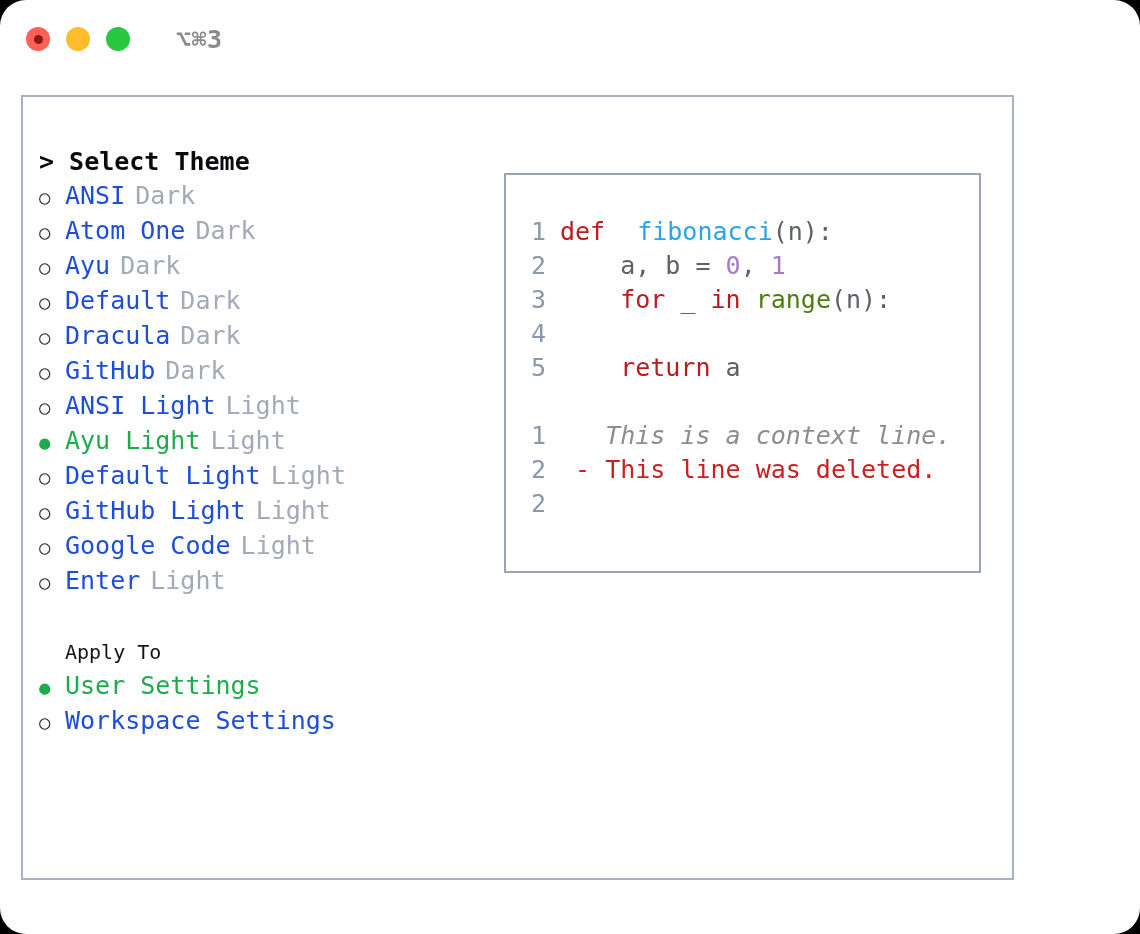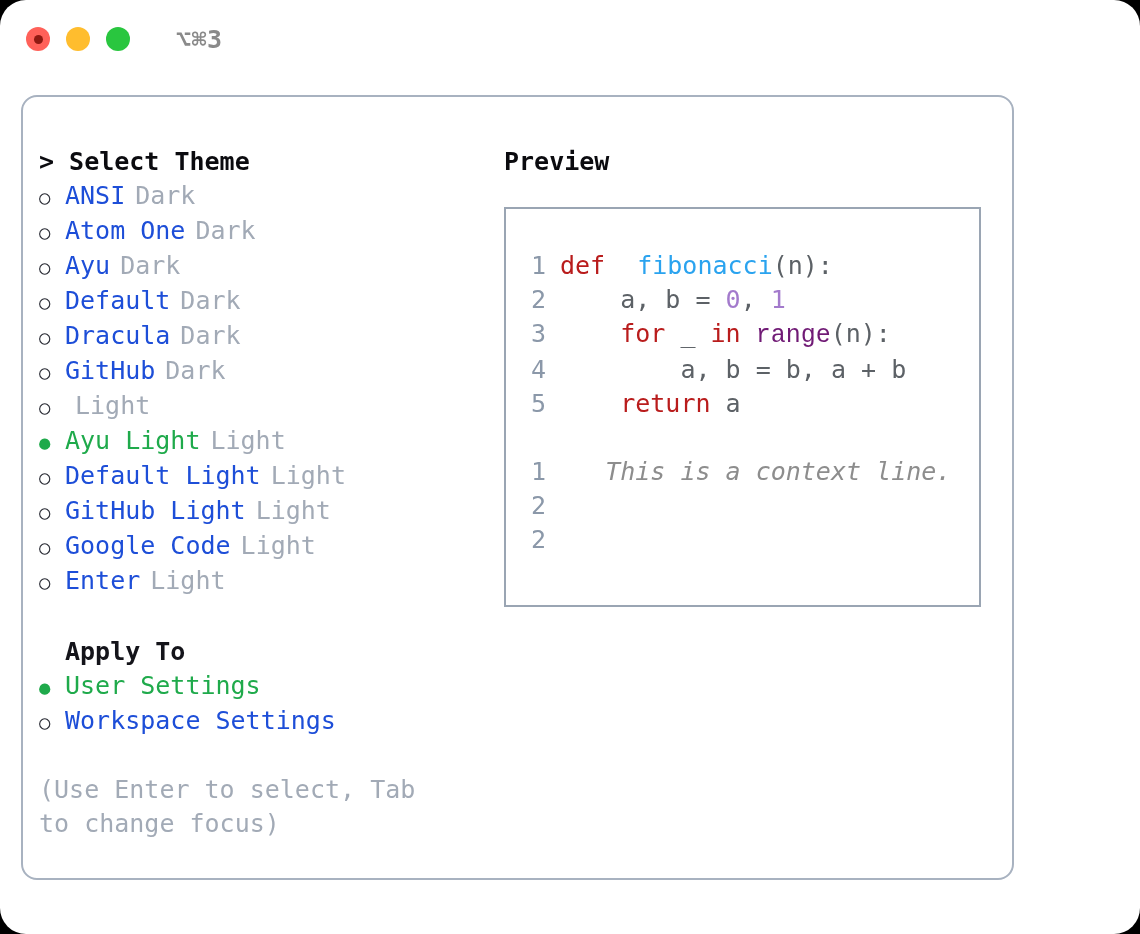--- a/index.html
+++ b/index.html
@@ -75,21 +75,21 @@
   }
 
   
   .panel {
     position: absolute;
     left: 21px;
     top: 95px;
     width: 993px;
     height: 785px;
     border: 2px solid #a8b2c0;
-    border-radius: 16px;
+    border-radius: 0;
     background: #ffffff;
   }
 
   .panel-body {
     position: absolute;
     left: 0; top: 0;
     width: 100%; height: 100%;
     display: flex;
   }
 
@@ -134,26 +134,25 @@
   .opt-row.selected .opt-label { color: #1faa4b; }
 
   .opt-variant {
     color: #a2aab6;
     margin-left: 10px;
   }
 
   .section-gap { height: 36px; }
 
   .sub-heading {
-    font-size: 25px;
+    font-size: 20px;
     line-height: 34px;
     color: #14141a;
     padding-left: 26px;
     white-space: pre;
-    font-weight: bold;
   }
 
   .hint {
     margin-top: 34px;
     font-size: 25px;
     line-height: 34px;
     color: #a2aab6;
     width: 400px;
   }
 
@@ -183,21 +182,21 @@
   }
 
   .code-text { white-space: pre; }
 
   .blank-line { height: 34px; }
 
   
   .t-kw   { color: #b91c1c; }
   .t-fn   { color: #2aa3ef; margin-left: 17px; }
   .t-num  { color: #a37acc; }
-  .t-call { color: #701a75; font-family: Liberation Mono, monospace; }
+  .t-call { color: #4d7c0f; }
   .t-pl   { color: #5c6166; }
   .t-ctx  { color: #8d8d8d; font-style: italic; }
   .t-del  { color: #cc2020; }
   .t-add  { color: #12bb12; }
 </style>
 </head>
 <body>
 
 <div class="window">
 
@@ -215,54 +214,52 @@
 
       <div class="col-left">
         <div class="heading">&gt; Select Theme</div>
         <div id="theme-list">
             <div class="opt-row"><span class="bullet">○</span><span class="opt-label">ANSI</span><span class="opt-variant">Dark</span></div>
             <div class="opt-row"><span class="bullet">○</span><span class="opt-label">Atom One</span><span class="opt-variant">Dark</span></div>
             <div class="opt-row"><span class="bullet">○</span><span class="opt-label">Ayu</span><span class="opt-variant">Dark</span></div>
             <div class="opt-row"><span class="bullet">○</span><span class="opt-label">Default</span><span class="opt-variant">Dark</span></div>
             <div class="opt-row"><span class="bullet">○</span><span class="opt-label">Dracula</span><span class="opt-variant">Dark</span></div>
             <div class="opt-row"><span class="bullet">○</span><span class="opt-label">GitHub</span><span class="opt-variant">Dark</span></div>
-            <div class="opt-row"><span class="bullet">○</span><span class="opt-variant">Light</span></div>
+            <div class="opt-row"><span class="bullet">○</span><span class="opt-label">ANSI Light</span><span class="opt-variant">Light</span></div>
             <div class="opt-row selected"><span class="bullet on">●</span><span class="opt-label">Ayu Light</span><span class="opt-variant">Light</span></div>
             <div class="opt-row"><span class="bullet">○</span><span class="opt-label">Default Light</span><span class="opt-variant">Light</span></div>
             <div class="opt-row"><span class="bullet">○</span><span class="opt-label">GitHub Light</span><span class="opt-variant">Light</span></div>
             <div class="opt-row"><span class="bullet">○</span><span class="opt-label">Google Code</span><span class="opt-variant">Light</span></div>
             <div class="opt-row"><span class="bullet">○</span><span class="opt-label">Enter</span><span class="opt-variant">Light</span></div>
           </div>
 
         <div class="section-gap"></div>
 
         <div class="sub-heading">Apply To</div>
         <div id="apply-list">
             <div class="opt-row selected"><span class="bullet on">●</span><span class="opt-label">User Settings</span></div>
             <div class="opt-row"><span class="bullet">○</span><span class="opt-label">Workspace Settings</span></div>
           </div>
 
-        <div class="hint">(Use Enter to select, Tab to change focus)</div>
       </div>
 
       <div class="col-right">
-        <div class="heading">Preview</div>
 
         <div class="preview-box">
           <div id="code-block">
               <div class="code-line"><span class="lno">1</span><span class="code-text"><span class="t-kw">def </span><span class="t-fn">fibonacci</span><span class="t-pl">(n):</span></span></div>
               <div class="code-line"><span class="lno">2</span><span class="code-text"><span class="t-pl">    a, b = </span><span class="t-num">0</span><span class="t-pl">, </span><span class="t-num">1</span></span></div>
               <div class="code-line"><span class="lno">3</span><span class="code-text"><span class="t-pl">    </span><span class="t-kw">for</span><span class="t-pl"> _ </span><span class="t-kw">in</span><span class="t-pl"> </span><span class="t-call">range</span><span class="t-pl">(n):</span></span></div>
-              <div class="code-line"><span class="lno">4</span><span class="code-text"><span class="t-pl">        a, b = b, a + b</span></span></div>
+              <div class="code-line"><span class="lno">4</span></div>
               <div class="code-line"><span class="lno">5</span><span class="code-text"><span class="t-pl">    </span><span class="t-kw">return</span><span class="t-pl"> a</span></span></div>
             </div>
           <div class="blank-line"></div>
           <div id="diff-block">
               <div class="code-line"><span class="lno">1</span><span class="code-text"><span class="t-ctx">   This is a context line.</span></span></div>
-              <div class="code-line"><span class="lno">2</span></div>
+              <div class="code-line"><span class="lno">2</span><span class="code-text"><span class="t-del"> - This line was deleted.</span></span></div>
               <div class="code-line"><span class="lno">2</span></div>
             </div>
         </div>
       </div>
 
     </div>
   </div>
 </div>
 
 </body></html>

